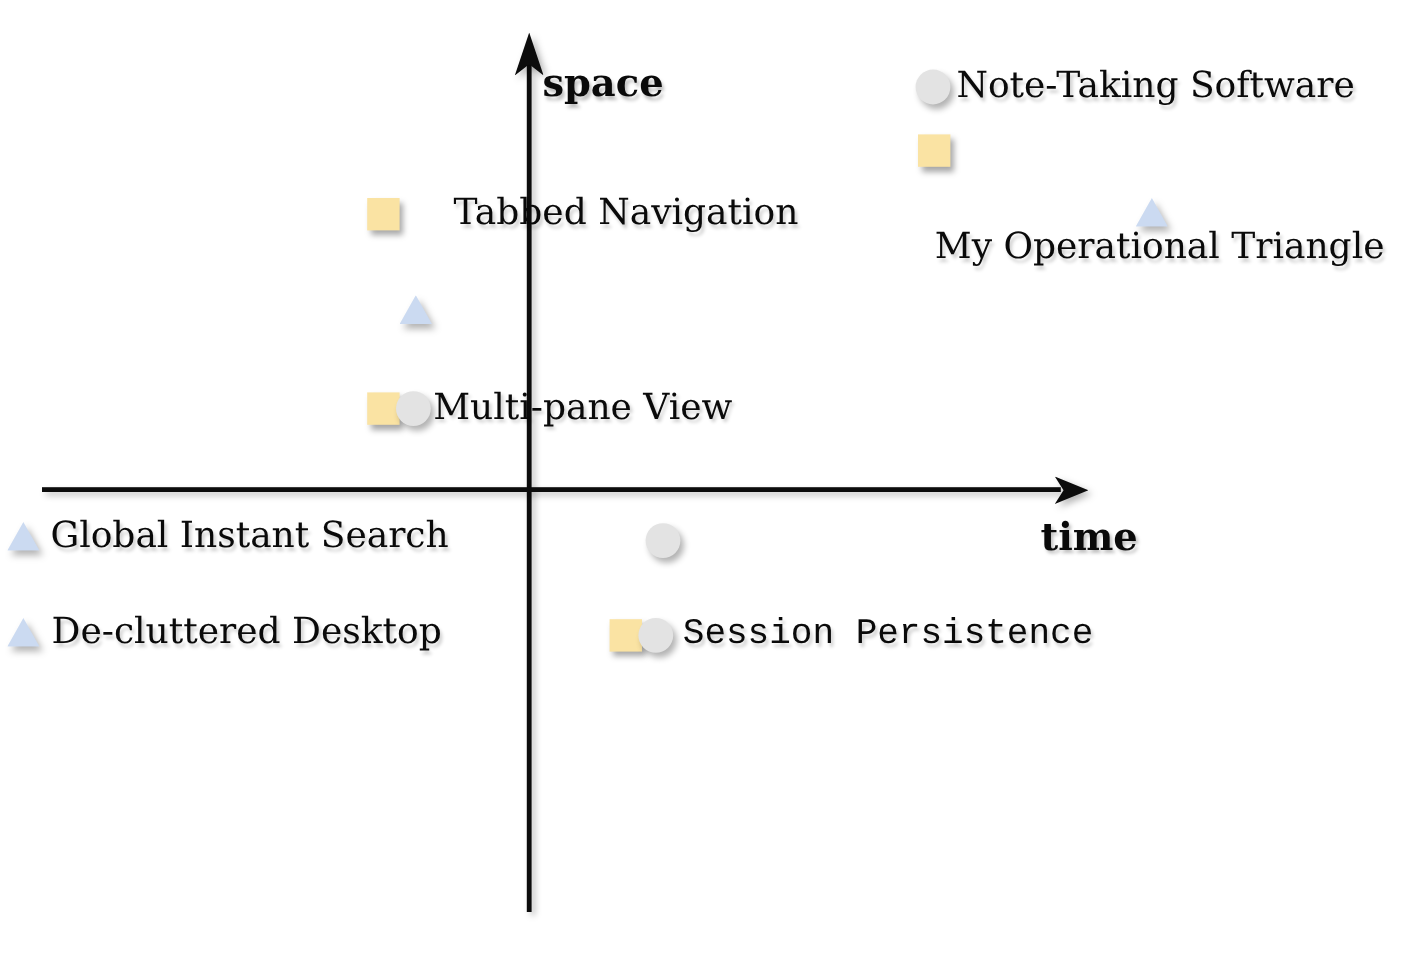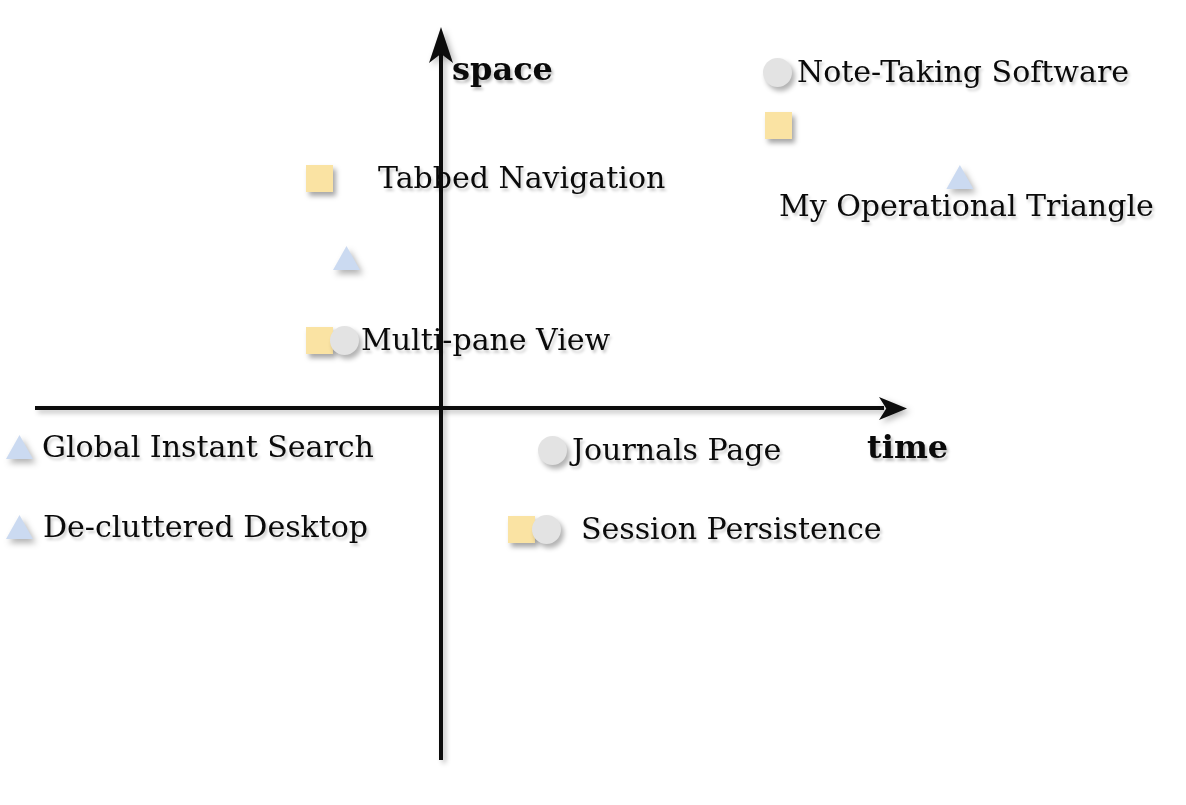--- a/index.html
+++ b/index.html
@@ -161,22 +161,21 @@
         <span class="item-label" style="margin-left: 9px;">Global Instant Search</span>
       </div>
       <div class="item-row" style="left: 6px; top: 510px;">
         <span class="marker triangle-wrap">
           <span class="tri-shape" style="display: block; background: rgb(203, 218, 241);"></span>
         </span>
         <span class="item-label" style="margin-left: 10px;">De-cluttered Desktop</span>
       </div>
       <div class="item-row" style="left: 538px; top: 433px;">
         <span class="marker circle" style="background: rgb(227, 227, 227);"></span>
-        <span class="item-label" style="margin-left: 5px;">Journals Page</span>
       </div>
       <div class="item-row" style="left: 508px; top: 512px;">
         <span class="marker square" style="background: rgb(250, 227, 163);"></span>
         <span class="marker circle" style="background: rgb(227, 227, 227);"></span>
-        <span class="item-label" style="margin-left: 20px;">Session Persistence</span>
+        <span class="item-label" style="margin-left: 8px; font-family: Liberation Mono, monospace;">Session Persistence</span>
       </div>
     </div>
 
 </div>
 
 </body></html>

